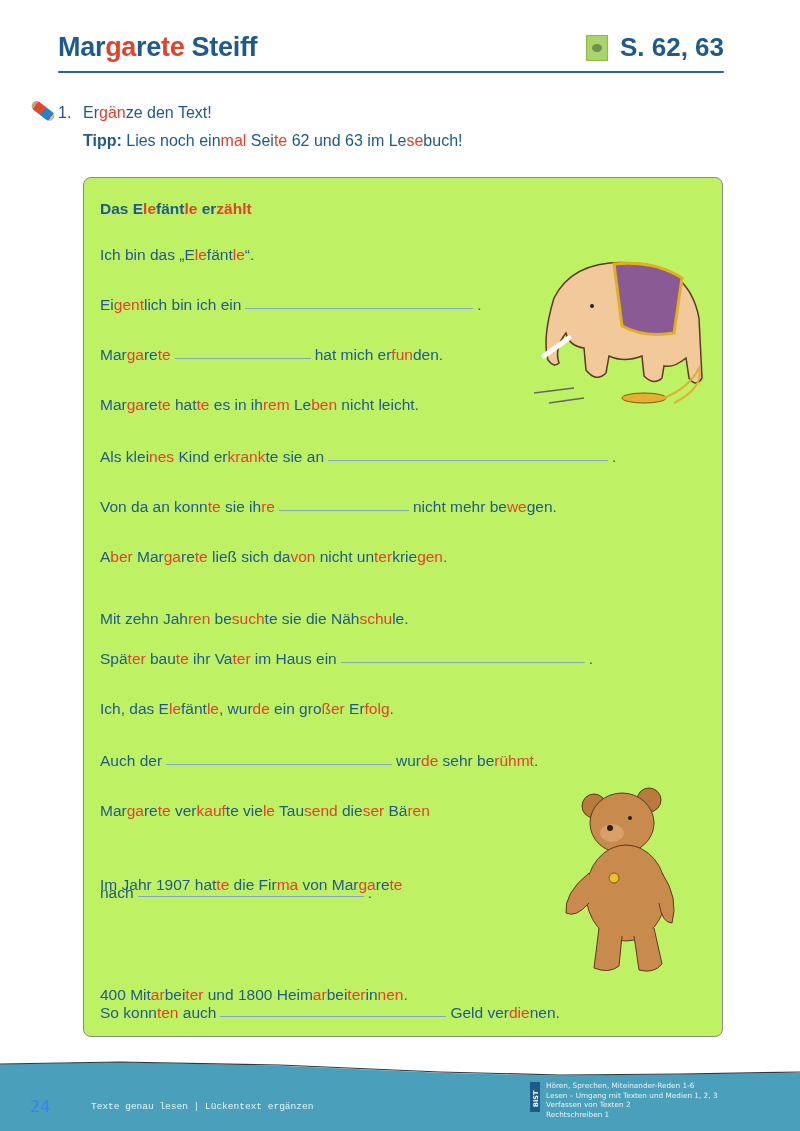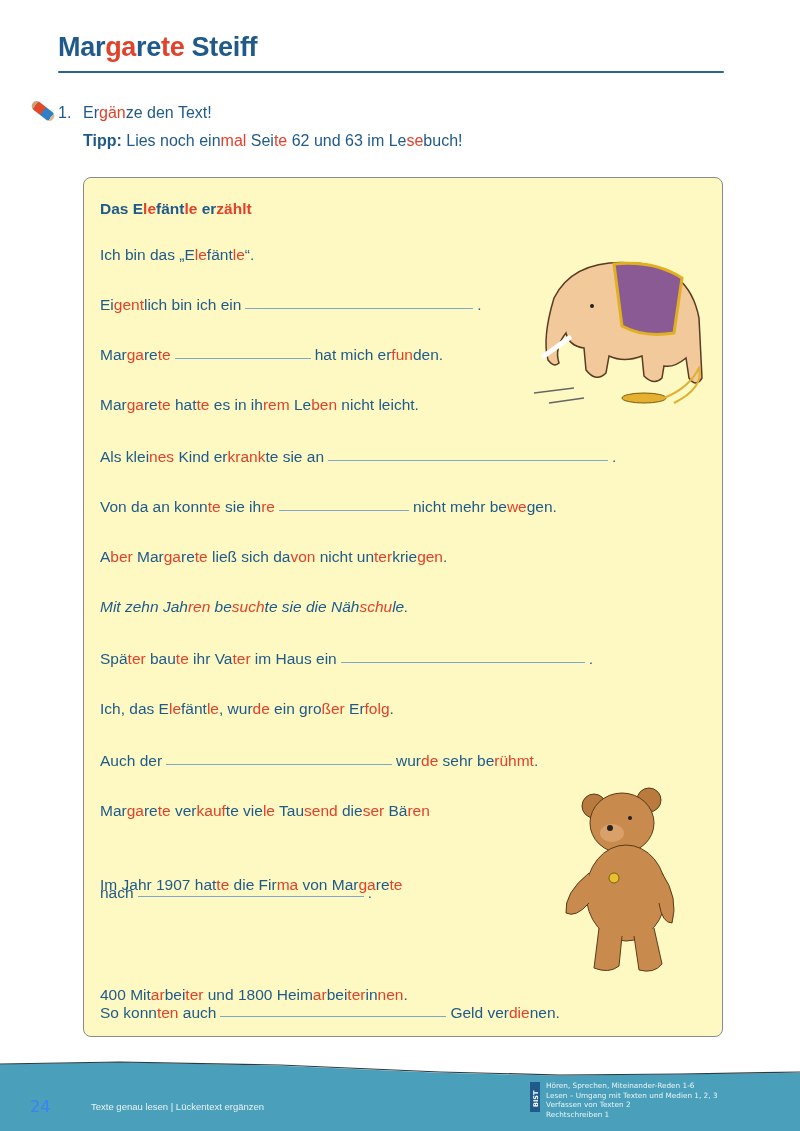--- a/index.html
+++ b/index.html
@@ -17,64 +17,68 @@
 
   .task { position: absolute; left: 30px; top: 104px; }
   .pencil-icon { position: absolute; left: 0; top: 2px; width: 26px; height: 10px; transform: rotate(38deg); transform-origin: center; border-radius: 5px;
     background: linear-gradient(90deg, #c9a27a 0 14%, #e04a2a 14% 50%, #2f7fc4 50% 88%, #d9b890 88%); }
   .task-num { position: absolute; left: 28px; top: 0; font-size: 16px; color: #1f5a8a; }
   .task-text { position: absolute; left: 53px; top: 0; font-size: 16px; white-space: nowrap; }
   .task-tip { position: absolute; left: 53px; top: 28px; font-size: 16px; white-space: nowrap; }
   .task-tip b { font-weight: bold; }
   .r { color: #e2412a; }
 
-  .box { position: absolute; left: 83px; top: 177px; width: 640px; height: 860px; border: 1.5px solid #8a8a8a; border-radius: 8px; background: #fef9c3; }
+  .box { position: absolute; left: 83px; top: 177px; width: 640px; height: 860px; border: 1.5px solid #8a8a8a; border-radius: 8px; background: #bef264; }
   .box-title { position: absolute; left: 16px; top: 22px; font-size: 15.5px; font-weight: bold; color: #1f5a8a; white-space: nowrap; }
 
   .line { position: absolute; left: 16px; font-size: 15.5px; color: #1f5a8a; white-space: nowrap; }
   .blank { display: inline-block; vertical-align: baseline; border-bottom: 1px solid #7fa7c8; height: 1px; margin: 0 4px 0 4px; position: relative; top: -1px; }
 
   .elephant { position: absolute; left: 430px; top: 60px; width: 200px; height: 180px; }
   .bear { position: absolute; left: 470px; top: 600px; width: 140px; height: 200px; }
 
   .footer { position: absolute; left: 0; top: 1060px; width: 800px; height: 71px; background: #4a9fba;
     clip-path: polygon(0 6%, 15% 3%, 35% 8%, 55% 18%, 70% 22%, 85% 20%, 100% 18%, 100% 100%, 0 100%); }
   .footer-edge { position: absolute; left: 0; top: 1060px; width: 800px; height: 20px; }
   .footer-page { position: absolute; left: 30px; top: 1097px; font-size: 16px; color: #3b82f6; font-family: "DejaVu Sans", sans-serif; }
-  .footer-crumb { position: absolute; left: 91px; top: 1101px; font-size: 9.5px; color: #e9f4f8; font-family: Liberation Sans, sans-serif; }
+  .footer-crumb { position: absolute; left: 91px; top: 1101px; font-size: 9.5px; color: #e9f4f8; font-family: Liberation Mono, monospace; }
   .bist-badge { position: absolute; left: 530px; top: 1082px; width: 10px; height: 30px; background: #1f5a8a; }
   .bist-label { position: absolute; left: 529px; top: 1096px; font-size: 6.5px; color: #fff; font-weight: bold; transform: rotate(-90deg); transform-origin: center; width: 14px; text-align: center; font-family: "DejaVu Sans", sans-serif; }
   .standards { position: absolute; left: 546px; top: 1081px; font-size: 7.3px; line-height: 9.5px; color: #e9f4f8; font-family: "DejaVu Sans", sans-serif; }
 </style>
 </head>
 <body>
 
 <div class="title-row">
   <div class="title"><span>Mar</span><span class="r">ga</span><span>re</span><span class="r">te</span><span> Steiff</span></div>
+  <div class="page-ref">
+    <span class="book-icon"></span>
+    <span class="page-ref-text">S. 62, 63</span>
+  </div>
 </div>
 <div class="title-rule"></div>
 
 <div class="task">
   <span class="pencil-icon"></span>
   <span class="task-num">1.</span>
   <span class="task-text"><span>Er</span><span class="r">gän</span><span>ze den Text!</span></span>
   <span class="task-tip"><b>Tipp:</b><span><span> Lies noch ein</span><span class="r">mal</span><span> Sei</span><span class="r">te</span><span> 62 und 63 im Le</span><span class="r">se</span><span>buch!</span></span></span>
 </div>
 
 <div class="box">
   <div class="box-title"><span>Das E</span><span class="r">le</span><span>fänt</span><span class="r">le</span><span> er</span><span class="r">zählt</span></div>
   <div id="story-lines">
       <div class="line" style="top: 68px;"><span>Ich bin das „E</span><span class="r">le</span><span>fänt</span><span class="r">le</span><span>“.</span></div>
       <div class="line" style="top: 118px;"><span>Ei</span><span class="r">gent</span><span>lich bin ich ein</span><span class="blank" style="width: 228px;"></span><span>.</span></div>
       <div class="line" style="top: 168px;"><span>Mar</span><span class="r">ga</span><span>re</span><span class="r">te</span><span class="blank" style="width: 136px;"></span><span>hat mich er</span><span class="r">fun</span><span>den.</span></div>
       <div class="line" style="top: 218px;"><span>Mar</span><span class="r">ga</span><span>re</span><span class="r">te</span><span> hat</span><span class="r">te</span><span> es in ih</span><span class="r">rem</span><span> Le</span><span class="r">ben</span><span> nicht leicht.</span></div>
       <div class="line" style="top: 270px;"><span>Als klei</span><span class="r">nes</span><span> Kind er</span><span class="r">krank</span><span>te sie an</span><span class="blank" style="width: 280px;"></span><span>.</span></div>
       <div class="line" style="top: 320px;"><span>Von da an konn</span><span class="r">te</span><span> sie ih</span><span class="r">re</span><span class="blank" style="width: 130px;"></span><span>nicht mehr be</span><span class="r">we</span><span>gen.</span></div>
       <div class="line" style="top: 370px;"><span>A</span><span class="r">ber</span><span> Mar</span><span class="r">ga</span><span>re</span><span class="r">te</span><span> ließ sich da</span><span class="r">von</span><span> nicht un</span><span class="r">ter</span><span>krie</span><span class="r">gen</span><span>.</span></div>
-      <div class="line" style="top: 420px; font-style: italic;"><span>Mit zehn Jah</span><span class="r">ren</span><span> be</span><span class="r">such</span><span>te sie die Näh</span><span class="r">schu</span><span>le.</span></div>
+      <div class="line" style="top: 432px;"><span>Mit zehn Jah</span><span class="r">ren</span><span> be</span><span class="r">such</span><span>te sie die Näh</span><span class="r">schu</span><span>le.</span></div>
       <div class="line" style="top: 472px;"><span>Spä</span><span class="r">ter</span><span> bau</span><span class="r">te</span><span> ihr Va</span><span class="r">ter</span><span> im Haus ein</span><span class="blank" style="width: 244px;"></span><span>.</span></div>
       <div class="line" style="top: 522px;"><span>Ich, das E</span><span class="r">le</span><span>fänt</span><span class="r">le</span><span>, wur</span><span class="r">de</span><span> ein gro</span><span class="r">ßer</span><span> Er</span><span class="r">folg</span><span>.</span></div>
       <div class="line" style="top: 574px;"><span>Auch der</span><span class="blank" style="width: 226px;"></span><span>wur</span><span class="r">de</span><span> sehr be</span><span class="r">rühmt</span><span>.</span></div>
       <div class="line" style="top: 624px;"><span>Mar</span><span class="r">ga</span><span>re</span><span class="r">te</span><span> ver</span><span class="r">kauf</span><span>te vie</span><span class="r">le</span><span> Tau</span><span class="r">send</span><span> die</span><span class="r">ser</span><span> Bä</span><span class="r">ren</span></div>
       <div class="line" style="top: 706px;"><span>nach</span><span class="blank" style="width: 226px;"></span><span>.</span></div>
       <div class="line" style="top: 698px;"><span>Im Jahr 1907 hat</span><span class="r">te</span><span> die Fir</span><span class="r">ma</span><span> von Mar</span><span class="r">ga</span><span>re</span><span class="r">te</span></div>
       <div class="line" style="top: 808px;"><span>400 Mit</span><span class="r">ar</span><span>bei</span><span class="r">ter</span><span> und 1800 Heim</span><span class="r">ar</span><span>bei</span><span class="r">ter</span><span>in</span><span class="r">nen</span><span>.</span></div>
       <div class="line" style="top: 826px;"><span>So konn</span><span class="r">ten</span><span> auch</span><span class="blank" style="width: 226px;"></span><span>Geld ver</span><span class="r">die</span><span>nen.</span></div>
     </div>
 

